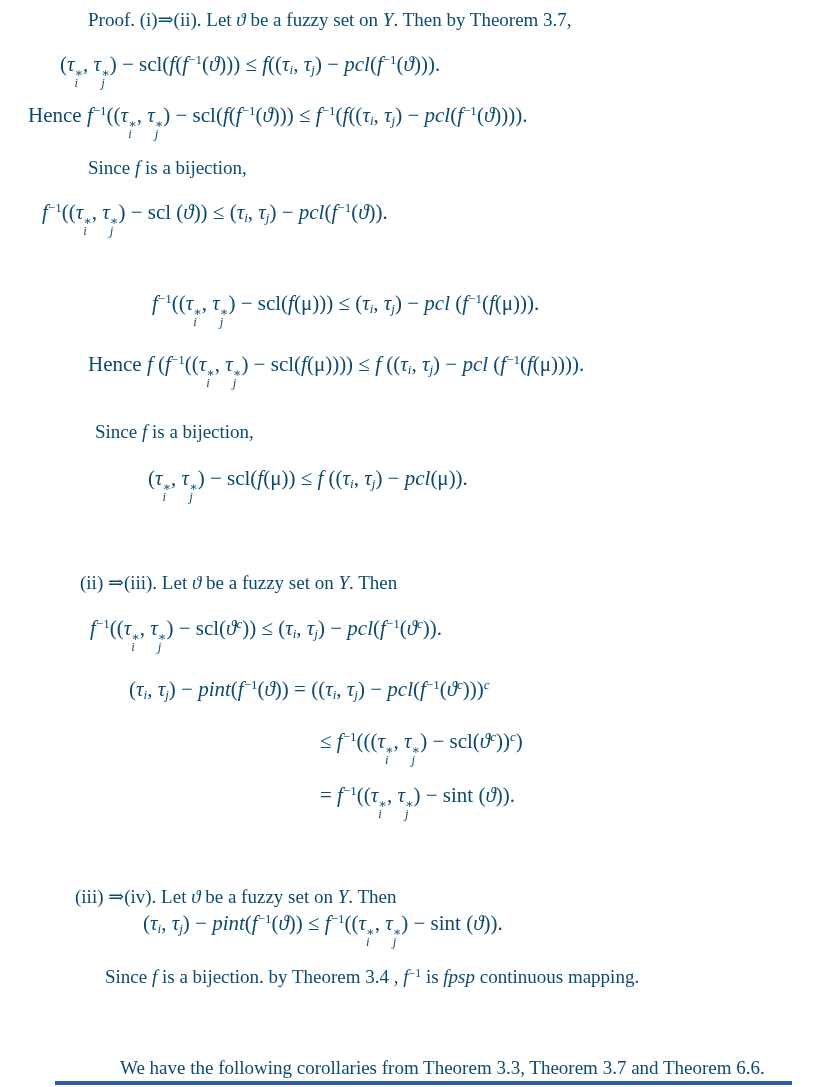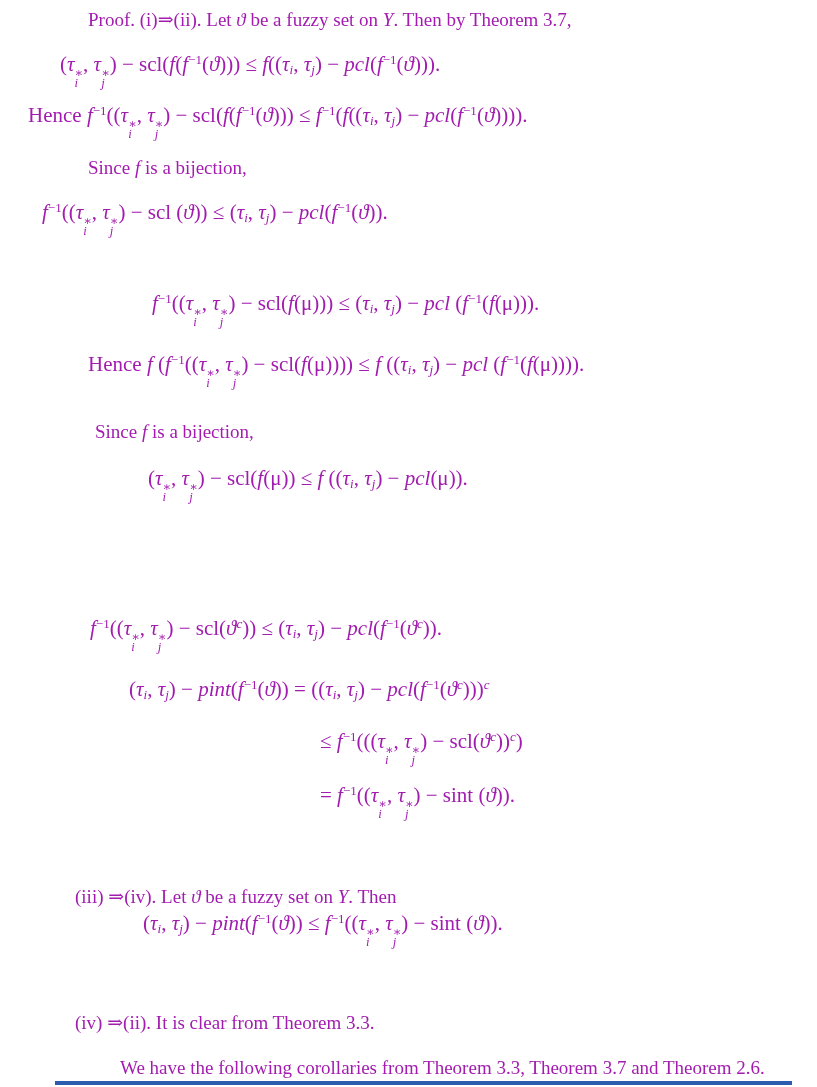--- a/index.html
+++ b/index.html
@@ -22,21 +22,21 @@
     text-align:left;
   }
   .stk span{display:block;}
   .stk span:first-child{font-style:normal;}
   .stk span:last-child{font-style:italic;}
   .rule{position:absolute;left:55px;top:1081px;width:737px;height:4px;}
 </style>
 </head>
 <body>
 
-<div class="page" style="color: #a21caf;">
+<div class="page" style="color: #0c4a6e;">
   <div class="ln t" style="left:88px;top:9px">Proof. (i)⇒(ii). Let <i>ϑ</i> be a fuzzy set on <i>Y</i>. Then by Theorem 3.7,</div>
   <div class="ln f" style="left:60px;top:52px">(<i>τ</i><span class="stk">
         <span>∗</span>
         <span>i</span>
       </span>, <i>τ</i><span class="stk">
         <span>∗</span>
         <span>j</span>
       </span>) − scl(<i>f</i>(<i>f</i><sup>−1</sup>(<i>ϑ</i>))) ≤ <i>f</i>((<i>τ</i><sub>i</sub>, <i>τ</i><sub>j</sub>) − <i>pcl</i>(<i>f</i><sup>−1</sup>(<i>ϑ</i>))).</div>
   <div class="ln f" style="left:28px;top:103px">Hence <i>f</i><sup>−1</sup>((<i>τ</i><span class="stk">
         <span>∗</span>
@@ -68,20 +68,21 @@
         <span>j</span>
       </span>) − scl(<i>f</i>(μ)))) ≤ <i>f</i> ((<i>τ</i><sub>i</sub>, <i>τ</i><sub>j</sub>) − <i>pcl</i> (<i>f</i><sup>−1</sup>(<i>f</i>(μ)))).</div>
   <div class="ln t" style="left:95px;top:421px">Since <i>f</i> is a bijection,</div>
   <div class="ln f" style="left:148px;top:466px">(<i>τ</i><span class="stk">
         <span>∗</span>
         <span>i</span>
       </span>, <i>τ</i><span class="stk">
         <span>∗</span>
         <span>j</span>
       </span>) − scl(<i>f</i>(μ)) ≤ <i>f</i> ((<i>τ</i><sub>i</sub>, <i>τ</i><sub>j</sub>) − <i>pcl</i>(μ)).</div>
+  <div class="ln t" style="left:80px;top:572px">(ii) ⇒(iii). Let <i>ϑ</i> be a fuzzy set on <i>Y</i>. Then</div>
   <div class="ln f" style="left:90px;top:616px"><i>f</i><sup>−1</sup>((<i>τ</i><span class="stk">
         <span>∗</span>
         <span>i</span>
       </span>, <i>τ</i><span class="stk">
         <span>∗</span>
         <span>j</span>
       </span>) − scl(<i>ϑ</i><sup><i>c</i></sup>)) ≤ (<i>τ</i><sub>i</sub>, <i>τ</i><sub>j</sub>) − <i>pcl</i>(<i>f</i><sup>−1</sup>(<i>ϑ</i><sup><i>c</i></sup>)).</div>
   <div class="ln f" style="left:129px;top:677px">(<i>τ</i><sub>i</sub>, <i>τ</i><sub>j</sub>) − <i>pint</i>(<i>f</i><sup>−1</sup>(<i>ϑ</i>)) = ((<i>τ</i><sub>i</sub>, <i>τ</i><sub>j</sub>) − <i>pcl</i>(<i>f</i><sup>−1</sup>(<i>ϑ</i><sup><i>c</i></sup>)))<sup><i>c</i></sup></div>
   <div class="ln f" style="left:320px;top:729px">≤ <i>f</i><sup>−1</sup>(((<i>τ</i><span class="stk">
         <span>∗</span>
@@ -98,17 +99,17 @@
         <span>j</span>
       </span>) − sint (<i>ϑ</i>)).</div>
   <div class="ln t" style="left:75px;top:886px">(iii)  ⇒(iv). Let <i>ϑ</i> be a fuzzy set on <i>Y</i>. Then</div>
   <div class="ln f" style="left:143px;top:911px">(<i>τ</i><sub>i</sub>, <i>τ</i><sub>j</sub>) − <i>pint</i>(<i>f</i><sup>−1</sup>(<i>ϑ</i>)) ≤ <i>f</i><sup>−1</sup>((<i>τ</i><span class="stk">
         <span>∗</span>
         <span>i</span>
       </span>, <i>τ</i><span class="stk">
         <span>∗</span>
         <span>j</span>
       </span>) − sint (<i>ϑ</i>)).</div>
-  <div class="ln t" style="left:75px;top:1012px">(iv)  ⇒(ii). It is clear from Theorem 3.3.</div>
-  <div class="ln t" style="left:120px;top:1057px">We have the following corollaries from Theorem 3.3, Theorem 3.7 and Theorem 2.6.</div>
+  <div class="ln t" style="left:105px;top:966px">Since <i>f</i> is a bijection. by Theorem 3.4 , <i>f</i><sup>−1</sup> is <i>fpsp</i> continuous mapping.</div>
+  <div class="ln t" style="left:120px;top:1057px">We have the following corollaries from Theorem 3.3, Theorem 3.7 and Theorem 6.6.</div>
 
   <div class="rule" style="background: rgb(43, 92, 173);"></div>
 </div>
 
 </body></html>

